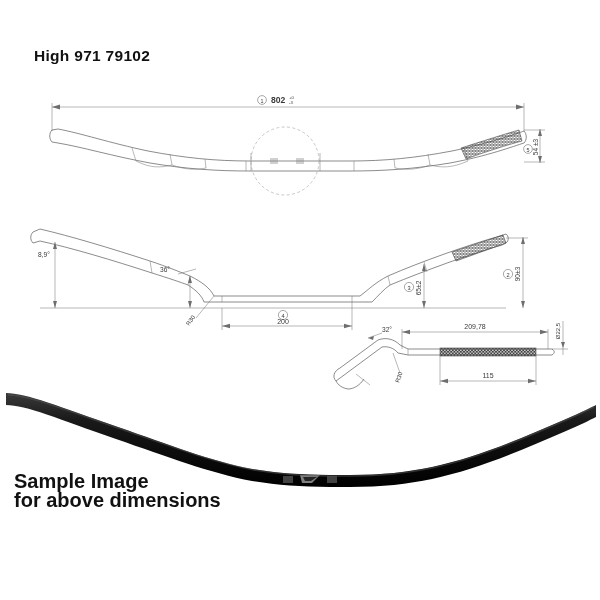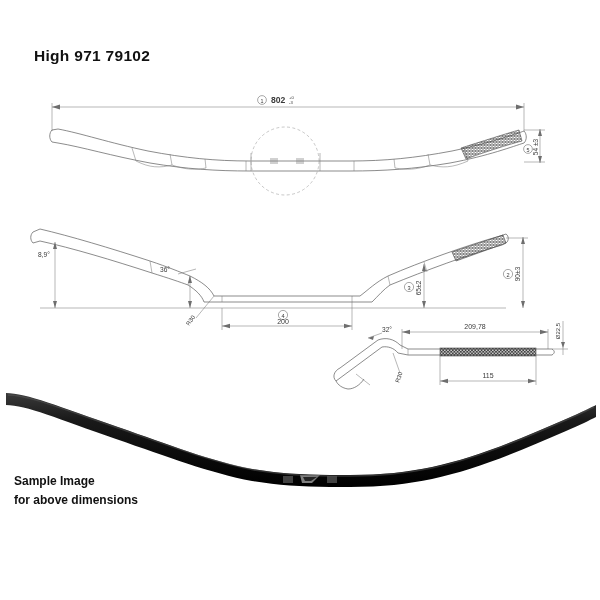--- a/index.html
+++ b/index.html
@@ -26,21 +26,21 @@
   .dim{stroke:#6e6e6e;stroke-width:0.5;fill:none;}
   .dash{stroke:#9a9a9a;stroke-width:0.55;fill:none;stroke-dasharray:3 2.4;}
   .txt{font-family:"Liberation Sans",sans-serif;fill:#3a3a3a;}
   .bub{fill:none;stroke:#6e6e6e;stroke-width:0.6;}
 
   
   .photo{position:absolute;left:0px;top:383px;width:600px;height:110px;}
 
   .caption{
     position:absolute;left:14px;top:472px;
-    font-size:12px;font-weight:bold;color:#111;
+    font-size:20px;font-weight:bold;color:#111;
     line-height:19px;
   }
   .caption div{white-space:nowrap;}
 </style>
 </head>
 <body>
 
 <div class="page">
 
   <div class="title">High 971 79102</div>

